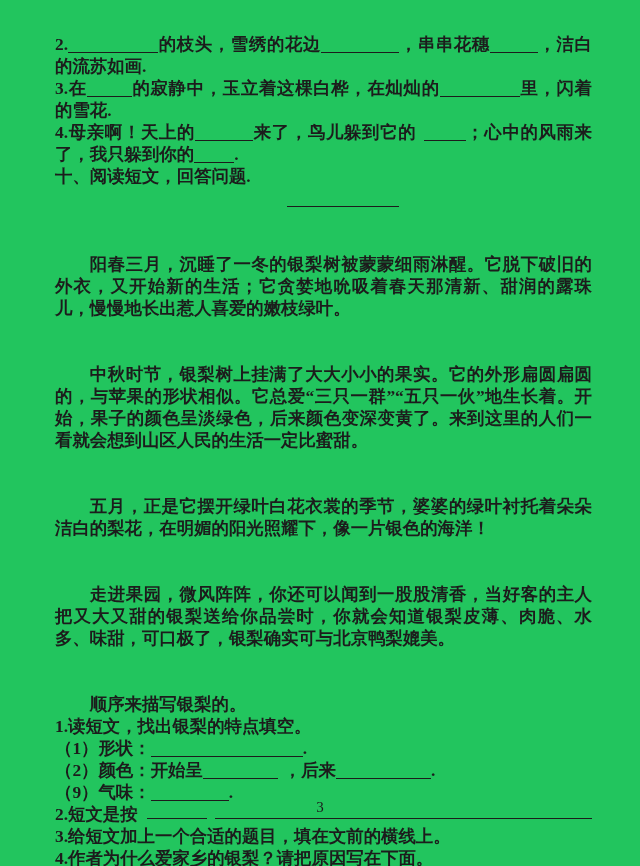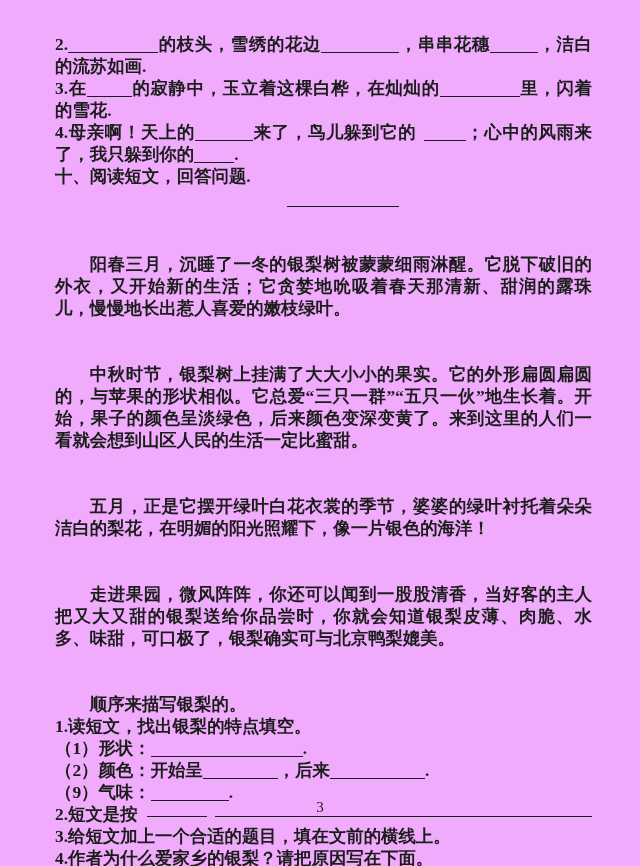--- a/index.html
+++ b/index.html
@@ -1,40 +1,40 @@
 <!DOCTYPE html>
 <html><head>
 <meta charset="utf-8">
 <style>
   html,body{margin:0;padding:0;background:#e9e9e9;}
   .page{
     position:relative;
     width:640px;height:866px;
     margin:0 auto;
-    background:#f0abfc;
+    background:#22c55e;
     color:#1c1c1c;
     font-family:"Liberation Serif","DejaVu Serif",serif;
     font-weight:700;
     font-size:17.4px;
     line-height:22px;
     box-sizing:border-box;
     padding:33px 48px 0 55px;
     overflow:hidden;
   }
   p{margin:0;}
   .fline{text-align:justify;}
   .para{text-indent:2em;text-align:justify;margin-top:44px;}
   .blank{
     display:inline-block;
     height:13px;
     border-bottom:1.8px solid #1c1c1c;
     vertical-align:-3px;
   }
   .titleline{text-align:center;padding-left:38px;}
-  .flexline{display:flex;align-items:flex-start;}
+  .flexline{display:flex;align-items:center;}
   .flexline .seg{white-space:nowrap;}
   .flexline .blank{margin-bottom:4px;}
   .growblank{flex:1;}
   .pagenum{
     position:absolute;
     left:0;right:0;bottom:48px;
     text-align:center;
     font-weight:400;
     font-size:15px;
   }
@@ -57,21 +57,21 @@
   <p class="para">阳春三月，沉睡了一冬的银梨树被蒙蒙细雨淋醒。它脱下破旧的外衣，又开始新的生活；它贪婪地吮吸着春天那清新、甜润的露珠儿，慢慢地长出惹人喜爱的嫩枝绿叶。</p>
   <p class="para">中秋时节，银梨树上挂满了大大小小的果实。它的外形扁圆扁圆的，与苹果的形状相似。它总爱“三只一群”“五只一伙”地生长着。开始，果子的颜色呈淡绿色，后来颜色变深变黄了。来到这里的人们一看就会想到山区人民的生活一定比蜜甜。</p>
   <p class="para">五月，正是它摆开绿叶白花衣裳的季节，婆婆的绿叶衬托着朵朵洁白的梨花，在明媚的阳光照耀下，像一片银色的海洋！</p>
   <p class="para">走进果园，微风阵阵，你还可以闻到一股股清香，当好客的主人把又大又甜的银梨送给你品尝时，你就会知道银梨皮薄、肉脆、水多、味甜，可口极了，银梨确实可与北京鸭梨媲美。</p>
   <p class="para">顺序来描写银梨的。</p>
 
   <p>1.读短文，找出银梨的特点填空。</p>
 
   <p><span>（1）形状：</span><span class="blank" style="width:152px"></span><span>.</span></p>
 
-  <p><span>（2）颜色：开始呈</span><span class="blank" style="width:75px"></span><span style="">，后来</span><span class="blank" style="width:95px"></span><span>.</span></p>
+  <p><span>（2）颜色：开始呈</span><span class="blank" style="width:75px"></span><span style="margin-left:6px">，后来</span><span class="blank" style="width:95px"></span><span>.</span></p>
 
   <p><span>（9）气味：</span><span class="blank" style="width:78px"></span><span>.</span></p>
 
   <p class="flexline">
       <span class="seg">2.短文是按</span>
       <span class="blank" style="width:60px;margin-left:9px"></span>
       <span class="blank growblank" style="margin-left:8px"></span>
     </p>
 
   <p>3.给短文加上一个合适的题目，填在文前的横线上。</p>

